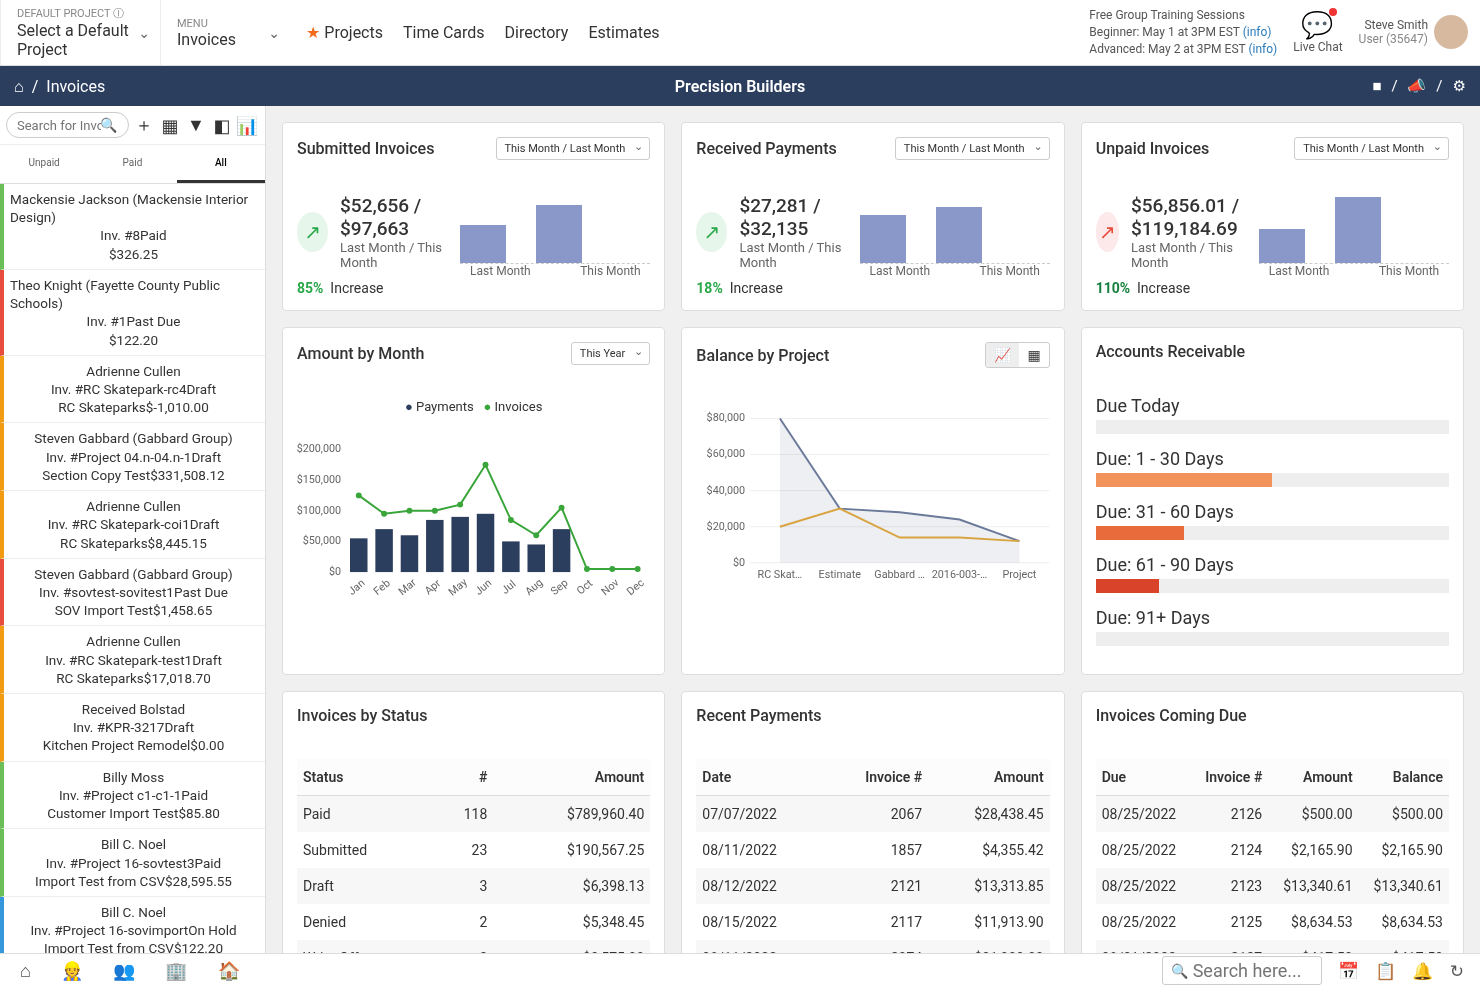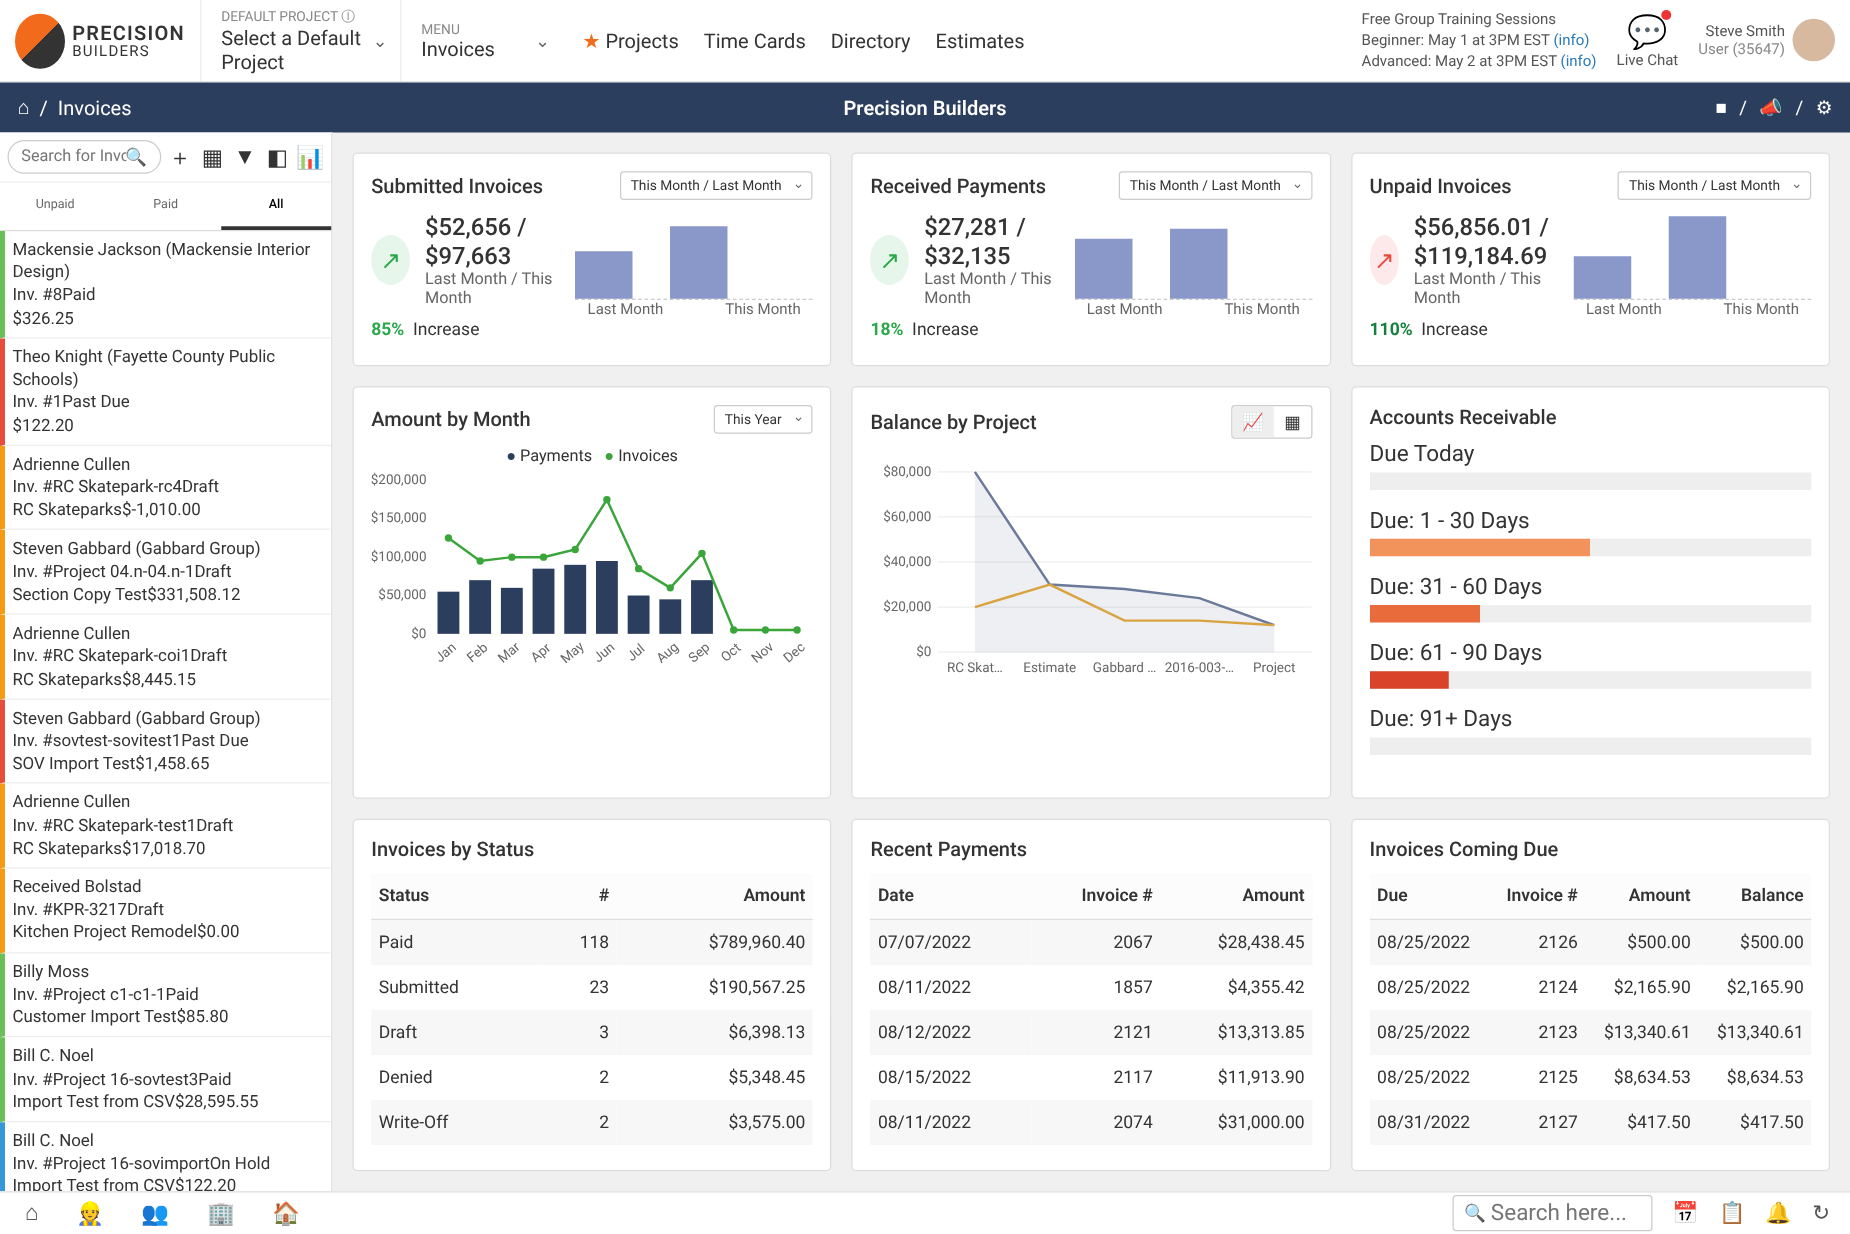--- a/index.html
+++ b/index.html
@@ -33,24 +33,24 @@
 .icon-btn { width: 22px; height: 22px; display: flex; align-items: center; justify-content: center; cursor: pointer; font-size: 18px; }
 .tabs { display: flex; border-bottom: 1px solid #ddd; }
 .tabs .tab { flex: 1; text-align: center; padding: 12px 0; color: #666; cursor: pointer; font-size: 10px; }
 .tabs .tab.active { color: #000; border-bottom: 3px solid #333; font-weight: 500; }
 .inv-list { flex: 1; overflow: auto; }
 .inv-item { padding: 6px 8px 6px 6px; border-bottom: 1px solid #eee; border-left: 4px solid #ccc; font-size: 13.5px; line-height: 1.35; }
 .inv-item.green { border-left-color: #6bbf59; }
 .inv-item.red { border-left-color: #e74c3c; }
 .inv-item.orange { border-left-color: #f39c12; }
 .inv-item.blue { border-left-color: #3498db; }
-.inv-row { display: flex; justify-content: flex-start; }
+.inv-row { display: flex; justify-content: center; }
 .inv-row .right { text-align: right; color: #333; }
 .content { flex: 1; padding: 16px; overflow: auto; display: grid; grid-template-columns: repeat(3, 1fr); gap: 16px; }
-.card { background: #fff; border: 1px solid #ddd; border-radius: 4px; padding: 14px; display:flex; flex-direction:column; }
+.card { background: #fff; border: 1px solid #ddd; border-radius: 4px; padding: 14px; display:flex; flex-direction:column;gap:24px; }
 .card-head { display: flex; justify-content: space-between; align-items: center; margin-bottom: 10px; }
 .card-head h3 { font-size: 16px; font-weight: 500; }
 .dropdown { border: 1px solid #ccc; border-radius: 3px; padding: 4px 24px 4px 8px; font-size: 11px; position: relative; background:#fff; }
 .dropdown::after { content: "⌄"; position: absolute; right: 6px; top: 2px; color:#666; }
 .kpi-row { display: flex; align-items: center; gap: 12px; }
 .kpi-icon { width: 40px; height: 40px; border-radius: 50%; display: flex; align-items: center; justify-content: center; font-size: 20px; }
 .kpi-icon.up { background: #e6f6ea; color: #2ba84a; }
 .kpi-icon.up2 { background: #fde9ea; color: #e74c3c; }
 .kpi-val { font-size: 19px; font-weight: 500; }
 .kpi-sub { font-size: 13px; color: #666; }
@@ -79,27 +79,20 @@
 .bottombar { position: fixed; bottom: 0; left: 0; right: 0; height: 34px; background: #fff; border-top: 1px solid #ddd; display: flex; align-items: center; }
 .bottombar .left-icons { display: flex; gap: 30px; padding-left: 20px; color:#555; font-size:18px; }
 .bottombar .search { margin-left: auto; display: flex; align-items: center; border:1px solid #ccc; border-radius:3px; padding:3px 8px; width:160px; }
 .bottombar .search input { border:none; outline:none; width:100%; font-size:18px; }
 .bottombar .right-icons { display:flex; gap:16px; padding:0 16px; color:#555; font-size:17px;}
 </style>
 </head>
 <body>
 
 <div class="topbar">
-  <div class="logo">
-    <div class="logo-ball"></div>
-    <div class="logo-text">
-        <div class="big">PRECISION</div>
-        <div>BUILDERS</div>
-      </div>
-  </div>
   <div class="top-group" style="width:160px;">
     <div class="top-label"><span>DEFAULT PROJECT</span> <span>ⓘ</span></div>
     <div class="top-value">Select a Default Project</div>
     <span class="chev">⌄</span>
   </div>
   <div class="top-group" style="width:130px;">
     <div class="top-label">MENU</div>
     <div class="top-value">Invoices</div>
     <span class="chev">⌄</span>
   </div>

